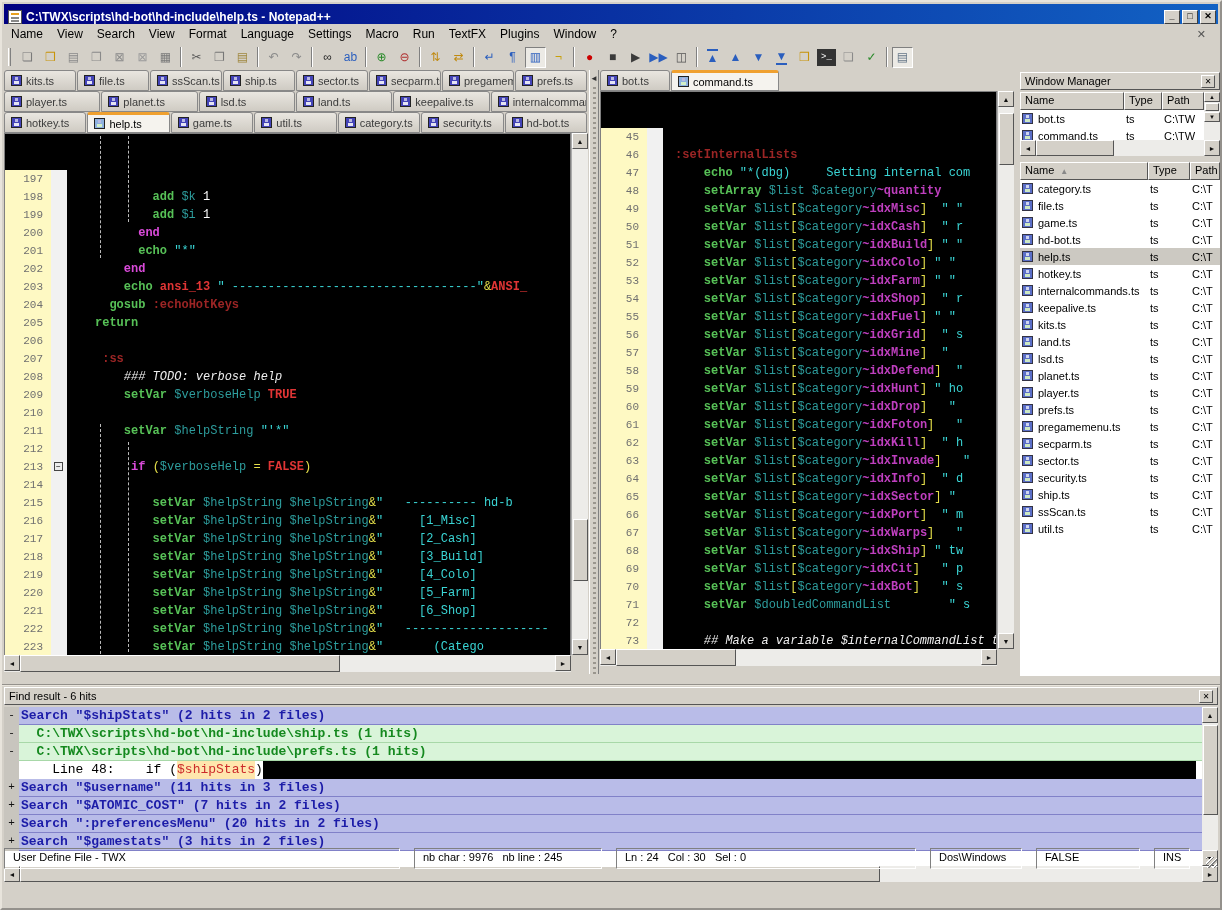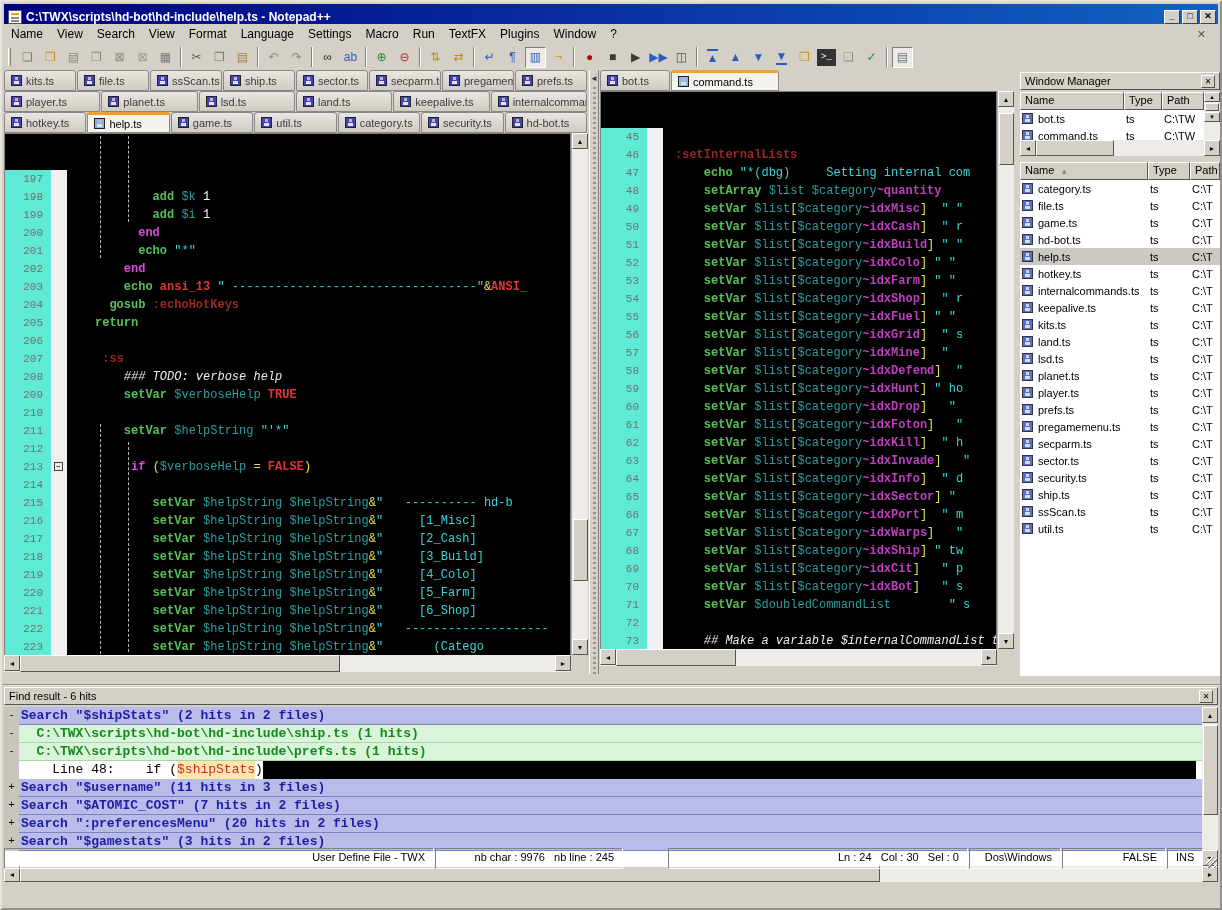--- a/index.html
+++ b/index.html
@@ -49,21 +49,21 @@
   .floppy::after  { content:""; position:absolute; bottom:1px; left:2px; right:2px; height:3px; background:#e4e4f4; }
   .tab.active .floppy { background:#8fb2e0; }
   .tab.active .floppy::after { background:#d2f0c8; }
   #right-tabrow .tab { flex:0 0 auto; }
   
   .editor { position:absolute; left:0; right:0; background:#000; overflow:hidden;
     font-family:"Liberation Mono",monospace; font-size:12px; line-height:18px; white-space:pre; }
   #left-editor  { top:63px; height:522px; border:1px solid #808080; border-bottom:none; }
   #right-editor { top:21px; height:558px; border:1px solid #808080; border-bottom:none; }
   .line { display:flex; height:18px; }
-  .lnum { width:46px; background:#5eead4; color:#707070; text-align:right; padding-right:8px; font-size:11px; flex:0 0 auto; }
+  .lnum { width:46px; background:#fef9c3; color:#707070; text-align:right; padding-right:8px; font-size:11px; flex:0 0 auto; }
   .foldm { width:16px; background:#f1f1f1; flex:0 0 auto; position:relative; }
   .foldbox { position:absolute; top:4px; left:3px; width:9px; height:9px; background:#ececec; border:1px solid #444;
     font-size:8px; line-height:7px; text-align:center; color:#000; }
   .codecell { flex:1; color:#fff; }
   #left-editor  .codecell { padding-left:28px; }
   #right-editor .codecell { padding-left:12px; }
   .tok-k{color:#57c157;font-weight:bold;} .tok-v{color:#2d9d9d;} .tok-s{color:#3ad6d6;}
   .tok-n{color:#fff;} .tok-r{color:#e03535;font-weight:bold;} .tok-R{color:#9c2525;font-weight:bold;}
   .tok-m{color:#d94ad9;font-weight:bold;} .tok-o{color:#e6e04a;} .tok-p{color:#bf3fbf;font-weight:bold;}
   .tok-c{color:#efefef;font-style:italic;} .tok-w{color:#fff;}
@@ -117,21 +117,21 @@
   .find-body { flex:1; white-space:pre; line-height:18px; padding-left:2px; overflow:hidden; display:flex; }
   .find-row.search .find-body { background:#b9bce8; color:#1c1ca8; font-weight:bold; border-bottom:1px solid #8181c8; }
   .find-row.file .find-body { background:#d9f4d9; color:#15891f; font-weight:bold; border-bottom:1px solid #a8d8a8; }
   .find-row.hit-yellow .find-body { background:#ffff57; color:#000; }
   .find-row.hit-sel .find-body { background:#fff; color:#000; }
   .match-hl { color:#cc2a2a; background:#ffe6ad; }
   .blackfill { flex:1; background:#000; margin-right:6px; }
   #find-vscroll { position:absolute; top:21px; right:2px; width:16px; bottom:16px; background:#edece9; }
   #find-hscroll { position:absolute; bottom:0; left:2px; right:2px; height:16px; background:#edece9; display:flex; }
   
-  #statusbar { position:absolute; left:2px; right:2px; top:844px; height:23px; display:flex; gap:1px; align-items:stretch; padding-top:2px;text-align:right; }
+  #statusbar { position:absolute; left:2px; right:2px; top:844px; height:23px; display:flex; gap:14px; align-items:stretch; padding-top:2px; }
   .status-cell { border:1px solid; border-color:#808080 #fff #fff #808080; font-size:11px; padding:2px 8px; white-space:pre; overflow:hidden; }
   #grip { width:14px; position:relative; }
   #grip::after { content:""; position:absolute; right:1px; bottom:1px; width:11px; height:11px;
     background:repeating-linear-gradient(135deg,#fff 0 1px,#808080 1px 2px, transparent 2px 4px); }
 </style>
 </head>
 <body>
 
 <div id="titlebar">
   <div id="app-icon"></div>
@@ -655,18 +655,18 @@
     <div class="sbtn">◄</div>
     <div class="hthumb" style="width:860px;"></div>
     <div style="flex:1;"></div>
     <div class="sbtn">►</div>
   </div>
 </div>
 
 <div id="statusbar">
   <div class="status-cell" style="flex:1;">User Define File - TWX</div>
   <div class="status-cell" style="width:188px;">nb char : 9976   nb line : 245</div>
-  <div class="status-cell" style="width:300px;margin-left:44px;">Ln : 24   Col : 30   Sel : 0</div>
+  <div class="status-cell" style="width:300px;">Ln : 24   Col : 30   Sel : 0</div>
   <div class="status-cell" style="width:92px;">Dos\Windows</div>
   <div class="status-cell" style="width:104px;">FALSE</div>
   <div class="status-cell" style="width:36px;">INS</div>
   <div id="grip"></div>
 </div>
 
 </body></html>

